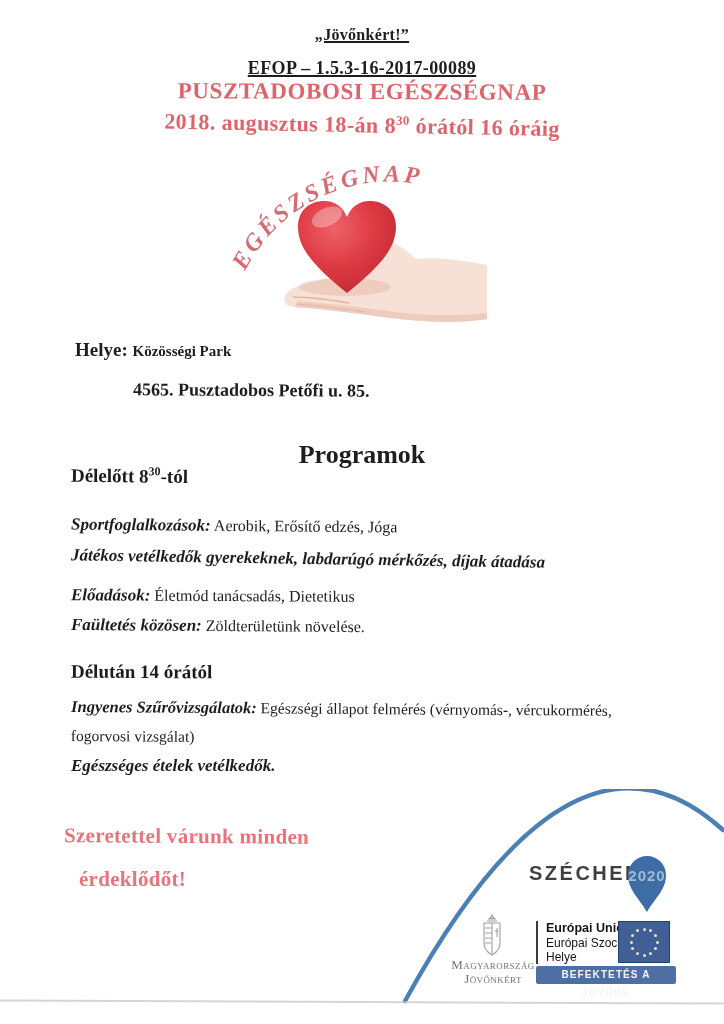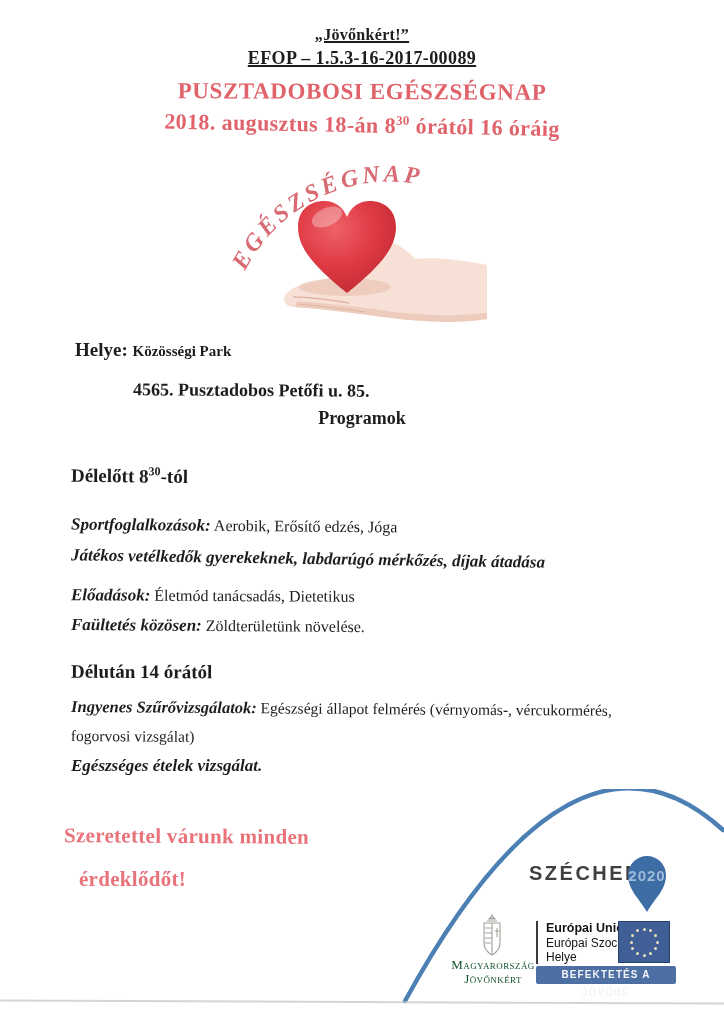--- a/index.html
+++ b/index.html
@@ -3,38 +3,38 @@
 <meta charset="utf-8">
 <style>
   html,body{margin:0;padding:0;background:#9a9a9a;}
   .page{
     position:relative;width:724px;height:1024px;background:#ffffff;
     overflow:hidden;font-family:"Liberation Serif",serif;color:#1d1d1d;padding-left:28px;
   }
   
   .hdr{position:absolute;top:24px;left:0;width:724px;text-align:center;line-height:1.35;}
   .hdr-motto{font-size:16px;font-weight:bold;text-decoration:underline;text-decoration-thickness:2px;letter-spacing:.3px;}
-  .hdr-code{font-size:18px;font-weight:bold;text-decoration:underline;text-decoration-thickness:2px;letter-spacing:.4px;}
+  .hdr-code{font-size:18px;font-weight:bold;text-decoration:underline;text-decoration-thickness:2px;letter-spacing:.4px;margin-top:10px;}
   
   .title{
     position:absolute;top:79px;left:0;width:724px;margin:0;text-align:center;
     font-size:23px;font-weight:bold;color:#e0636c;letter-spacing:.6px;transform:rotate(.25deg);
   }
   .dateline{
     position:absolute;top:112px;left:0;width:724px;text-align:center;
     font-size:22px;font-weight:bold;color:#e0636c;letter-spacing:.4px;transform:rotate(1.1deg);
   }
   .dateline sup{font-size:13px;vertical-align:super;}
   
   .hero{position:absolute;left:231px;top:157px;}
   
   .loc{position:absolute;left:75px;top:339px;font-size:19px;font-weight:bold;}
   .loc .loc-name{font-size:15px;}
   .addr{position:absolute;left:133px;top:380px;font-size:18px;font-weight:bold;transform:rotate(.35deg);}
-  .programs-h{position:absolute;top:408px;left:0;width:724px;margin:0;text-align:center;font-size:18px;font-weight:bold;}
+  .programs-h{position:absolute;top:440px;left:0;width:724px;margin:0;text-align:center;font-size:26px;font-weight:bold;}
   .sec{position:absolute;left:71px;margin:0;font-size:19px;font-weight:bold;}
   .sec sup{font-size:12px;}
   .sec-am{top:464px;transform:rotate(.6deg);}
   .sec-pm{top:649px;transform:rotate(.3deg);margin-top:12px;}
   .pl{position:absolute;left:71px;font-size:16px;line-height:29px;}
   .pl .pl-label{font-weight:bold;font-style:italic;font-size:17px;}
   .pl1{top:511px;transform:rotate(.5deg);}
   .pl2{top:544px;transform:rotate(.9deg);}
   .pl3{top:581px;transform:rotate(.3deg);}
   .pl4{top:611px;transform:rotate(.4deg);}
@@ -44,21 +44,21 @@
   .closing{position:absolute;left:64px;color:#e8737b;font-weight:bold;font-size:21px;letter-spacing:.3px;}
   .closing-1{top:824px;transform:rotate(.4deg);}
   .closing-2{top:867px;margin-left:15px;}
   
   .arc-svg{position:absolute;left:393px;top:789px;}
   .szechenyi{position:absolute;left:529px;top:862px;font-family:"Liberation Sans",sans-serif;
     font-size:20px;font-weight:bold;color:#3f3f3f;letter-spacing:2.5px;}
   .pin-svg{position:absolute;left:626px;top:855px;}
   .coa-svg{position:absolute;left:470px;top:911px;}
   .gov{position:absolute;left:438px;top:958px;width:110px;text-align:center;
-    font-variant:small-caps;color:#14532d;font-size:13px;line-height:1.1;letter-spacing:.4px;}
+    font-variant:small-caps;color:#737373;font-size:13px;line-height:1.1;letter-spacing:.4px;}
   .eu-block{position:absolute;left:536px;top:921px;border-left:2px solid #3b3b3b;padding-left:8px;
     font-family:"Liberation Sans",sans-serif;font-size:12px;line-height:1.18;color:#141414;}
   .eu-block .eu-l1{font-weight:bold;font-size:12.5px;}
   .eu-flag{position:absolute;left:618px;top:921px;width:50px;height:40px;background:#3f5f96;border:1px solid #27406b;}
   .eu-flag .star{position:absolute;width:3px;height:3px;border-radius:50%;background:#e9e0bd;}
   .invest{position:absolute;left:536px;top:966px;width:140px;height:18px;background:#4e6fa3;border-radius:2px;
     font-family:"Liberation Sans",sans-serif;font-size:10px;font-weight:bold;color:#f2f4f8;
     letter-spacing:1.1px;text-align:center;line-height:18px;}
   .scanline{position:absolute;left:0;top:1001px;width:724px;height:1.5px;background:#c7c7c7;opacity:.75;transform:rotate(.25deg);}
 </style>
@@ -130,21 +130,21 @@
     <span class="pl-text">Zöldterületünk növelése.</span>
   </div>
 
   <h3 class="sec sec-pm">Délután 14 órától</h3>
 
   <div class="pl pl5">
     <span class="pl-label">Ingyenes Szűrővizsgálatok:</span>
     <span class="pl-text">Egészségi állapot felmérés (vérnyomás-, vércukormérés, fogorvosi vizsgálat)</span>
   </div>
   <div class="pl pl6">
-    <span class="pl-label">Egészséges ételek vizsgálat.</span>
+    <span class="pl-label">Egészséges ételek vetélkedők.</span>
     <span class="pl-text"></span>
   </div>
 
   <div class="closing closing-1">Szeretettel várunk minden</div>
   <div class="closing closing-2">érdeklődőt!</div>
 
   <svg class="arc-svg" width="331" height="235" viewBox="0 0 331 235">
     <path d="M 12 212 Q 180 -95 330 41" fill="none" stroke="#4c80b4" stroke-width="4.5" stroke-linecap="round"></path>
   </svg>
 

